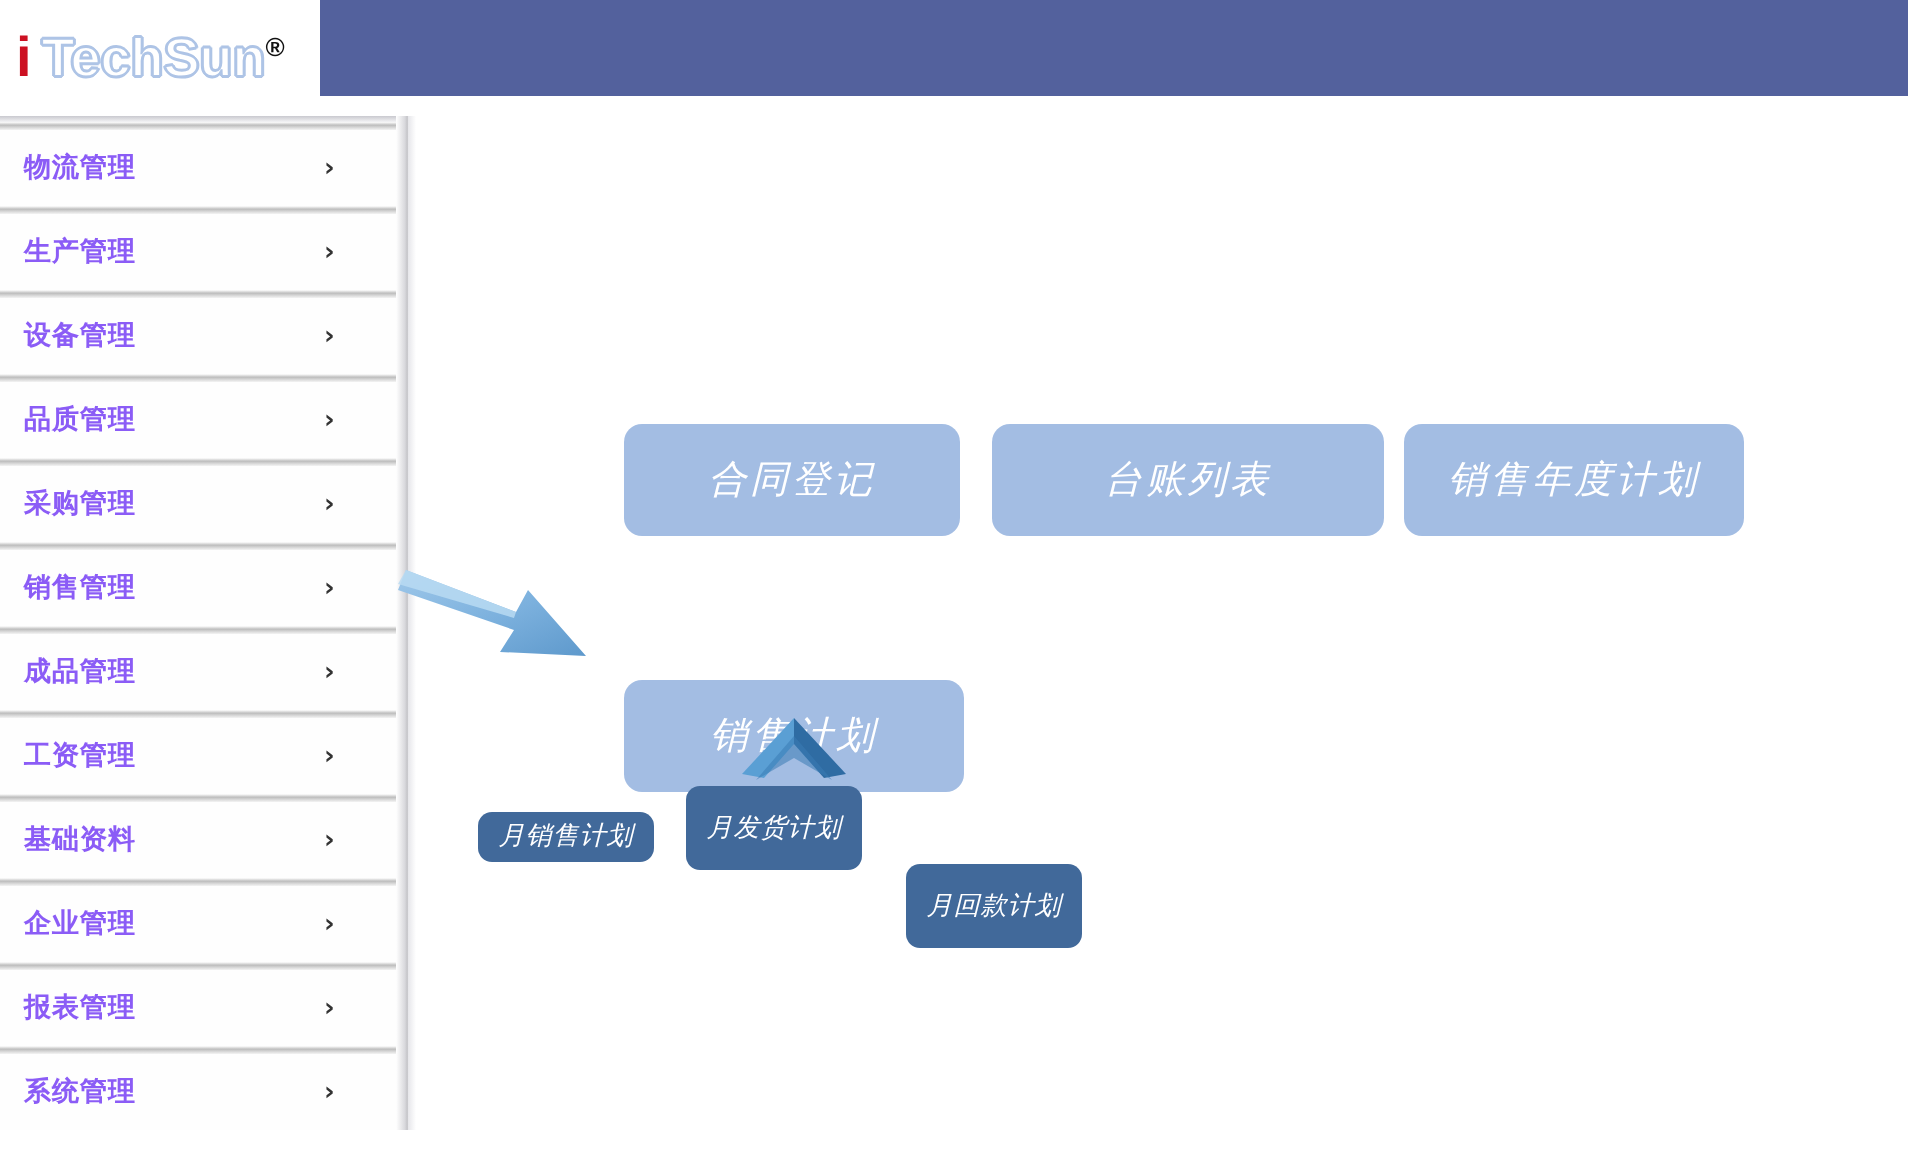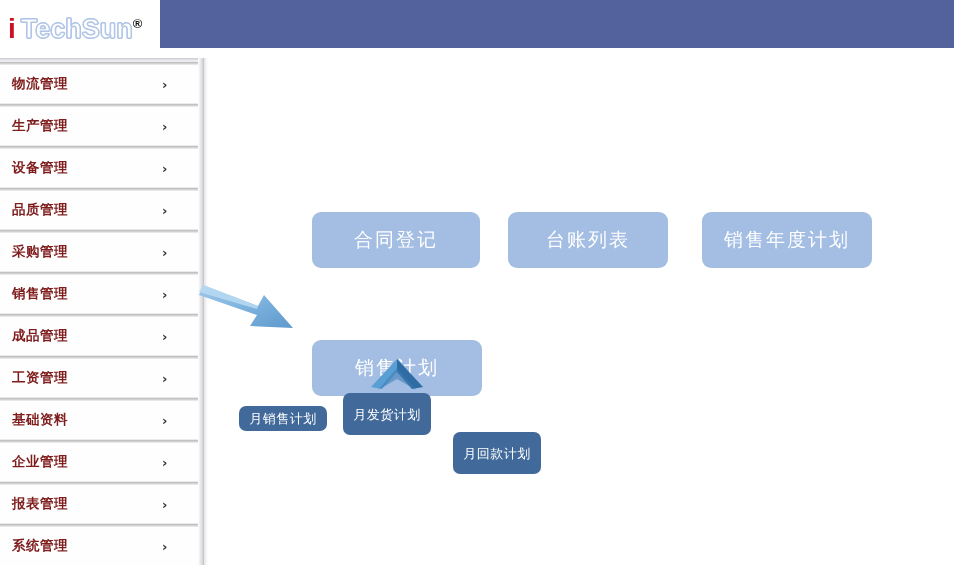--- a/index.html
+++ b/index.html
@@ -110,21 +110,21 @@
     box-sizing: border-box;
   }
   .nav-sep {
     height: 4px;
     background: linear-gradient(to bottom, #ffffff 0%, #bdbdbd 40%, #d9d9d9 70%, #f4f4f4 100%);
   }
   .nav-label {
     font-family: "DejaVu Sans", "Liberation Sans", sans-serif;
     font-size: 13.5px;
     font-weight: bold;
-    color: #7f1d1d;
+    color: #8b5cf6;
     letter-spacing: 0.5px;
     flex: 1;
   }
   .nav-chev {
     width: 24px;
     text-align: left;
     font-size: 13px;
     font-weight: bold;
     color: #333333;
     font-family: "DejaVu Sans", sans-serif;
@@ -145,20 +145,21 @@
   .node {
     position: absolute;
     box-sizing: border-box;
     display: flex;
     align-items: center;
     justify-content: center;
     text-align: left;
     color: #ffffff;
     font-family: "DejaVu Sans", "Liberation Sans", sans-serif;
     cursor: pointer;
+    font-style: italic;
   }
   .node-light {
     background: #a3bde3;
     border-radius: 9px;
     font-size: 19px;
     letter-spacing: 2px;
   }
   .node-dark {
     background: #41699a;
     border-radius: 7px;
@@ -285,21 +286,21 @@
 
 <div id="sidebar-divider"></div>
 <div id="sidebar-right-shadow"></div>
 
 <div id="content">
 
   <div class="node node-light" style="left:104px; top:154px; width:168px; height:56px;">
     <span>合同登记</span>
   </div>
 
-  <div class="node node-light" style="left:300px; top:154px; width:160px; height:56px;">
+  <div class="node node-light" style="left:288px; top:154px; width:196px; height:56px;">
     <span>台账列表</span>
   </div>
 
   <div class="node node-light" style="left:494px; top:154px; width:170px; height:56px;">
     <span>销售年度计划</span>
   </div>
 
   <div class="node node-light" style="left:104px; top:250px; width:170px; height:56px;margin-top:32px;">
     <span>销售计划</span>
   </div>

